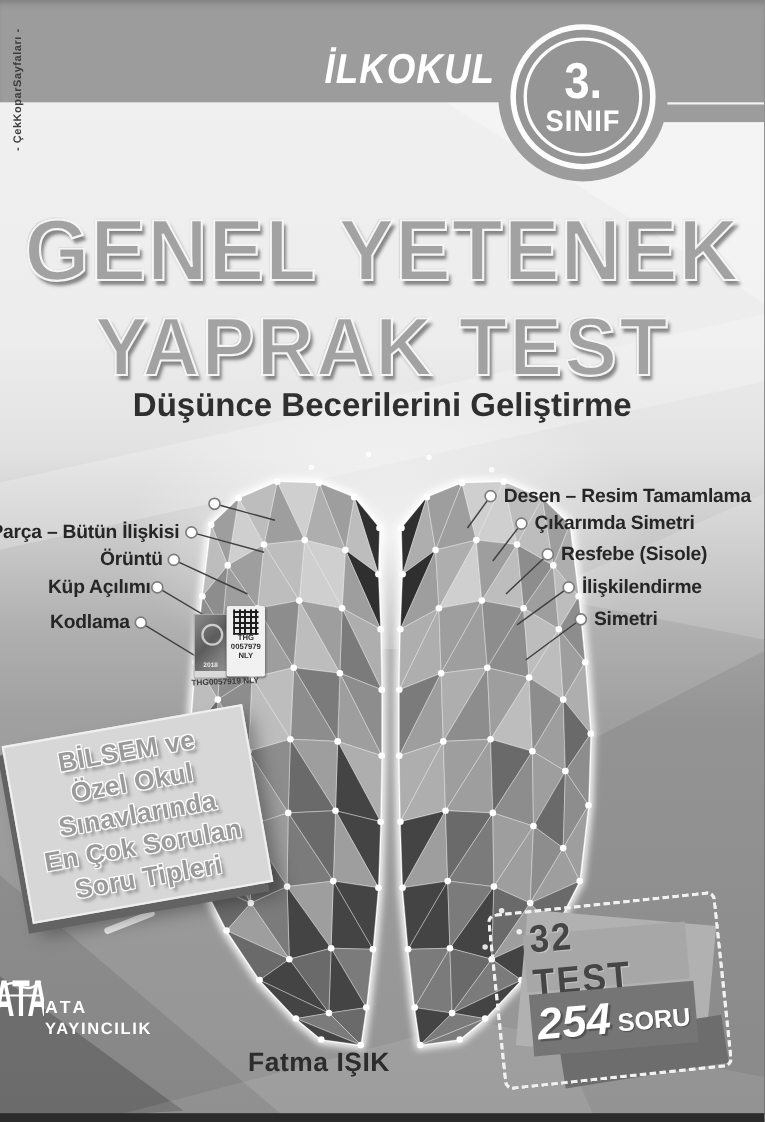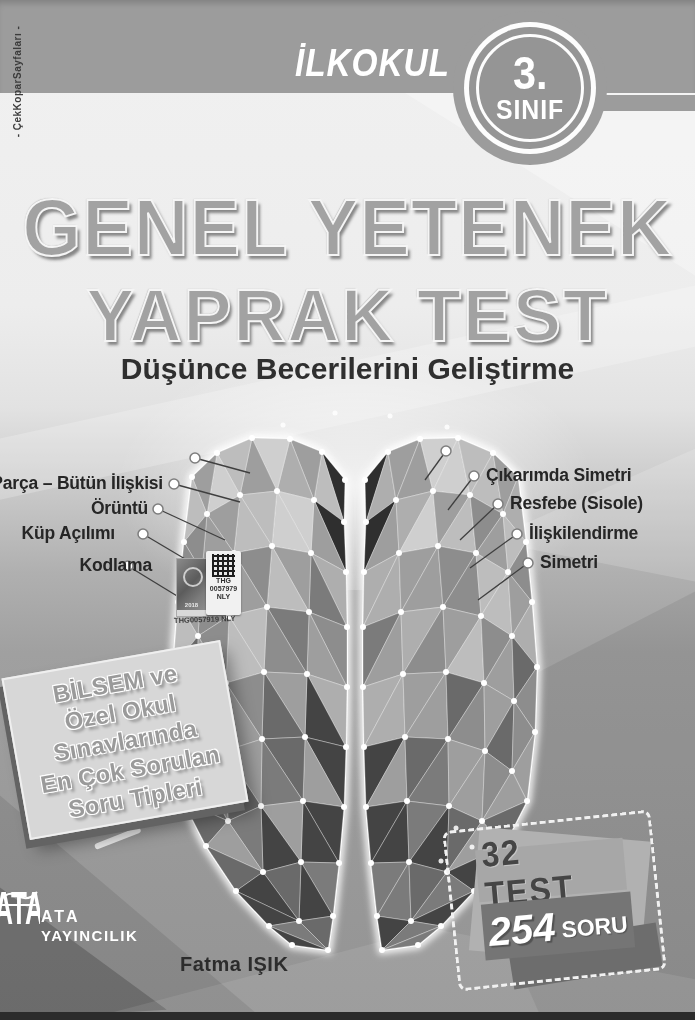--- a/index.html
+++ b/index.html
@@ -76,21 +76,21 @@
         text-shadow:1px 1px 0 rgba(255,255,255,.35);}
   .b-test i{display:block;width:124px;height:3px;background:#4a4a4a;margin-top:2px;}
   .b-soru{position:absolute;left:43px;top:90px;width:150px;height:56px;background:#757575;transform:rotate(-5deg);
         display:flex;align-items:center;justify-content:center;gap:6px;}
   .b-soru .n{font-size:40px;font-weight:bold;font-style:italic;color:#fff;text-shadow:2px 2px 1px rgba(0,0,0,.3);}
   .b-soru .w{font-size:23px;font-weight:bold;color:#fff;margin-top:8px;text-shadow:1px 1px 1px rgba(0,0,0,.3);}
   
   .pub{position:absolute;left:0px;top:884px;width:220px;height:80px;color:#fff;}
   .pub-name{position:absolute;left:41px;top:24px;font-size:16px;font-weight:bold;letter-spacing:3px;}
   .pub-name2{position:absolute;left:41px;top:43px;font-size:15px;font-weight:bold;letter-spacing:1.5px;}
-  .author{position:absolute;left:180px;top:953px;width:220px;text-align:left;font-size:20px;font-weight:bold;color:#2c2c2c;letter-spacing:.5px;}
+  .author{position:absolute;left:180px;top:953px;width:220px;text-align:center;font-size:24px;font-weight:bold;color:#2c2c2c;letter-spacing:.5px;}
   .bottom-strip{position:absolute;left:0;top:1012px;width:695px;height:8px;background:#2b2b2b;}
 </style>
 </head>
 <body>
 
 <div class="page">
 
   <div class="facet f1"></div>
   <div class="facet f2"></div>
   <div class="facet f3"></div>
@@ -420,23 +420,24 @@
 
       <g transform="rotate(16 115 826)" stroke="#f2f2f2" stroke-width="6" fill="none" stroke-linecap="round" stroke-linejoin="round" opacity="0.9">
         <polyline points="72,802 100,824 72,846"></polyline>
         <polyline points="104,798 138,824 104,850"></polyline>
       </g>
     </g>
   </svg>
 
   <div class="lbl" style="right:532px;top:473px">Parça – Bütün İlişkisi</div>
   <div class="lbl" style="right:547px;top:498px">Örüntü</div>
-  <div class="lbl" style="right:580px;top:523px">Küp Açılımı</div>
-  <div class="lbl" style="right:543px;top:555px">Kodlama</div>
-
+  <div class="lbl" style="right:558px;top:523px">Küp Açılımı</div>
+  <div class="lbl" style="right:577px;top:555px">Kodlama</div>
+
+  <div class="lbl" style="left:458px;top:440px">Desen – Resim Tamamlama</div>
   <div class="lbl" style="left:486px;top:465px">Çıkarımda Simetri</div>
   <div class="lbl" style="left:510px;top:493px">Resfebe (Sisole)</div>
   <div class="lbl" style="left:529px;top:523px">İlişkilendirme</div>
   <div class="lbl" style="left:540px;top:552px">Simetri</div>
 
   <div class="bandrol">
     <div class="holo">
       <span class="holo-ring"></span>
       <span class="holo-year">2018</span>
       <span class="holo-strip"></span>

